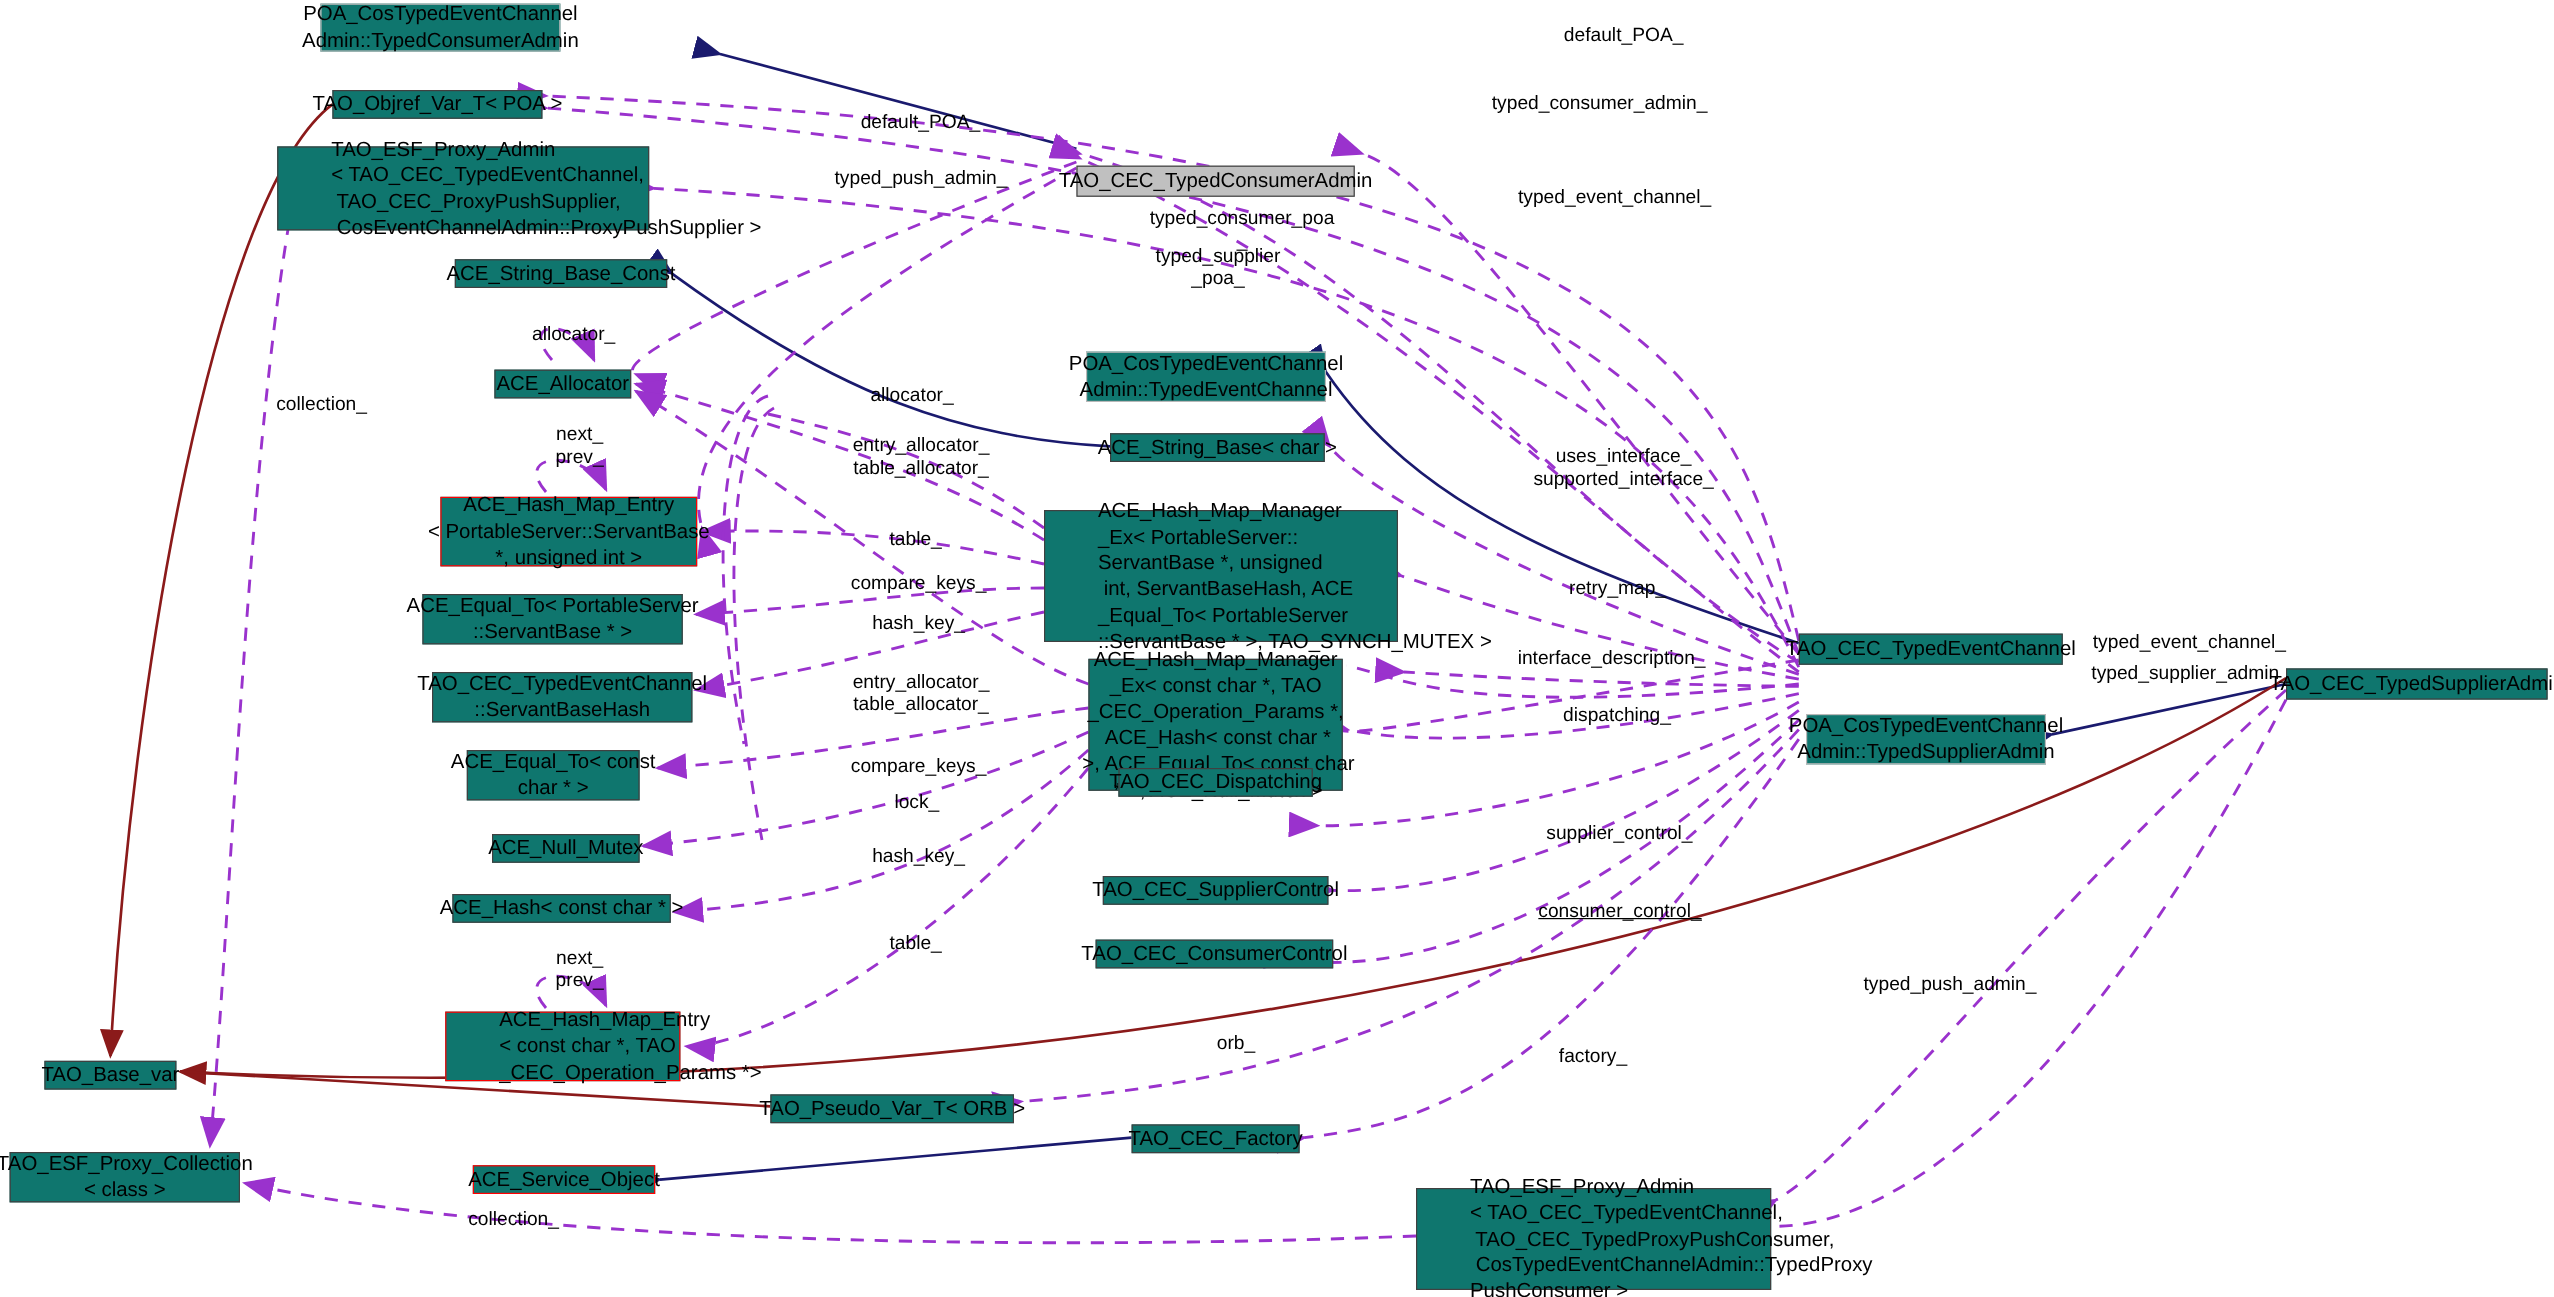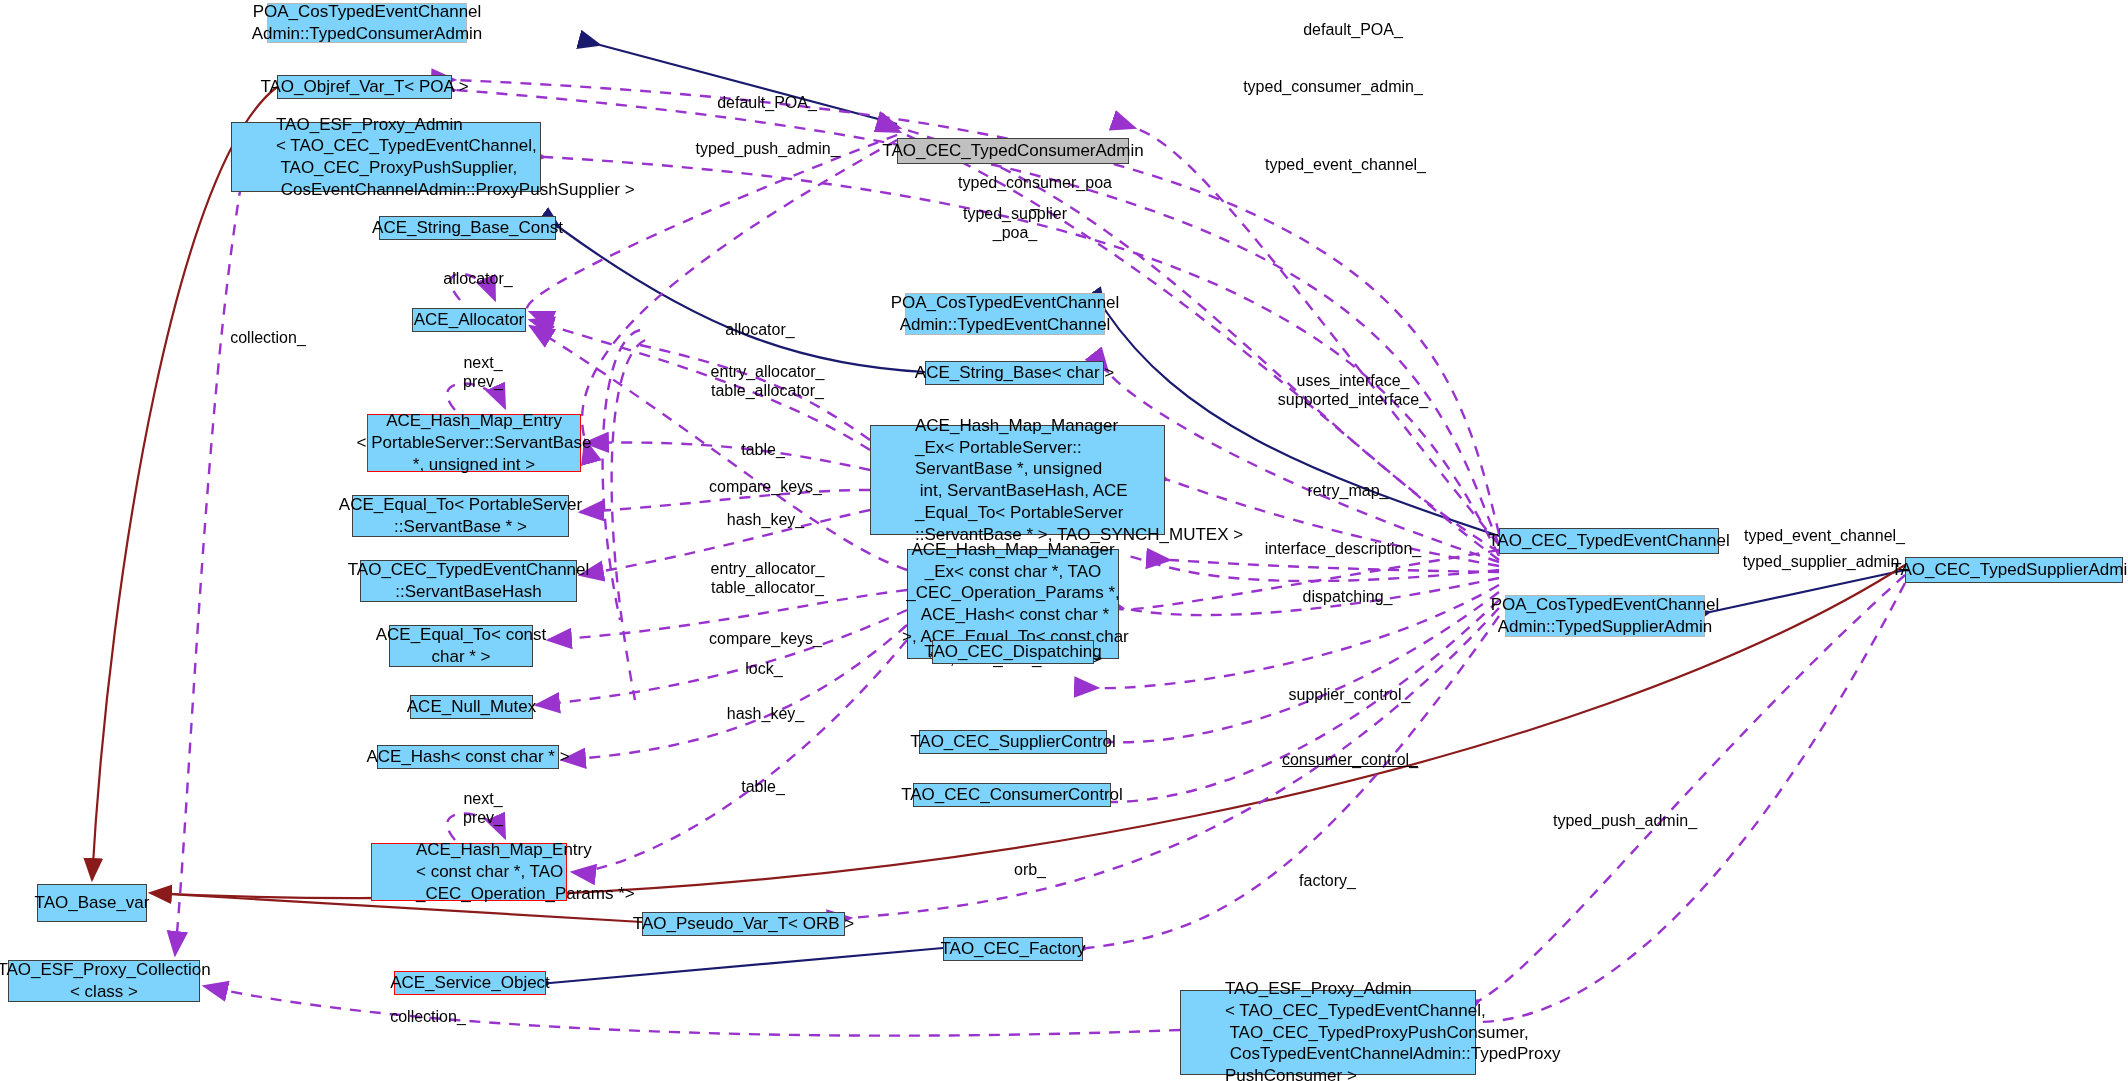--- a/index.html
+++ b/index.html
@@ -19,21 +19,21 @@
     position: absolute;
     left: 0;
     top: 0;
     width: 2128px;
     height: 1081px;
     pointer-events: none;
   }
   .node {
     position: absolute;
     box-sizing: border-box;
-    background: #7dd3fc;
+    background: #0f766e;
     border: 1px solid #404040;
     display: flex;
     align-items: center;
     justify-content: center;
     text-align: center;
     font-size: 17px;
     line-height: 1.28;
     color: #000000;
     white-space: pre;
     padding: 2px 5px;
@@ -175,21 +175,21 @@
 ::ServantBase * &gt;</div>
       <div class="node" style="left: 360px; top: 560px; width: 217px; height: 42px;">TAO_CEC_TypedEventChannel
 ::ServantBaseHash</div>
       <div class="node" style="left: 389px; top: 625px; width: 144px; height: 42px;">ACE_Equal_To&lt; const
 char * &gt;</div>
       <div class="node" style="left: 410px; top: 695px; width: 123px; height: 24px;">ACE_Null_Mutex</div>
       <div class="node" style="left: 377px; top: 745px; width: 182px; height: 24px;">ACE_Hash&lt; const char * &gt;</div>
       <div class="node redborder left-align" style="left: 371px; top: 843px; width: 196px; height: 58px;">ACE_Hash_Map_Entry
 &lt; const char *, TAO
 _CEC_Operation_Params *&gt;</div>
-      <div class="node" style="left: 37px; top: 884px; width: 110px; height: 38px;">TAO_Base_var</div>
+      <div class="node" style="left: 37px; top: 884px; width: 110px; height: 24px;">TAO_Base_var</div>
       <div class="node" style="left: 8px; top: 960px; width: 192px; height: 42px;">TAO_ESF_Proxy_Collection
 &lt; class &gt;</div>
       <div class="node redborder" style="left: 394px; top: 971px; width: 152px; height: 24px;">ACE_Service_Object</div>
       <div class="node" style="left: 642px; top: 912px; width: 203px; height: 24px;">TAO_Pseudo_Var_T&lt; ORB &gt;</div>
       <div class="node" style="left: 943px; top: 937px; width: 140px; height: 24px;">TAO_CEC_Factory</div>
       <div class="node current" style="left: 897px; top: 114px; width: 232px; height: 26px;">TAO_CEC_TypedConsumerAdmin</div>
       <div class="node greyborder" style="left: 905px; top: 293px; width: 200px; height: 42px;">POA_CosTypedEventChannel
 Admin::TypedEventChannel</div>
       <div class="node" style="left: 925px; top: 361px; width: 179px; height: 24px;">ACE_String_Base&lt; char &gt;</div>
       <div class="node left-align" style="left: 870px; top: 425px; width: 295px; height: 110px;">ACE_Hash_Map_Manager

